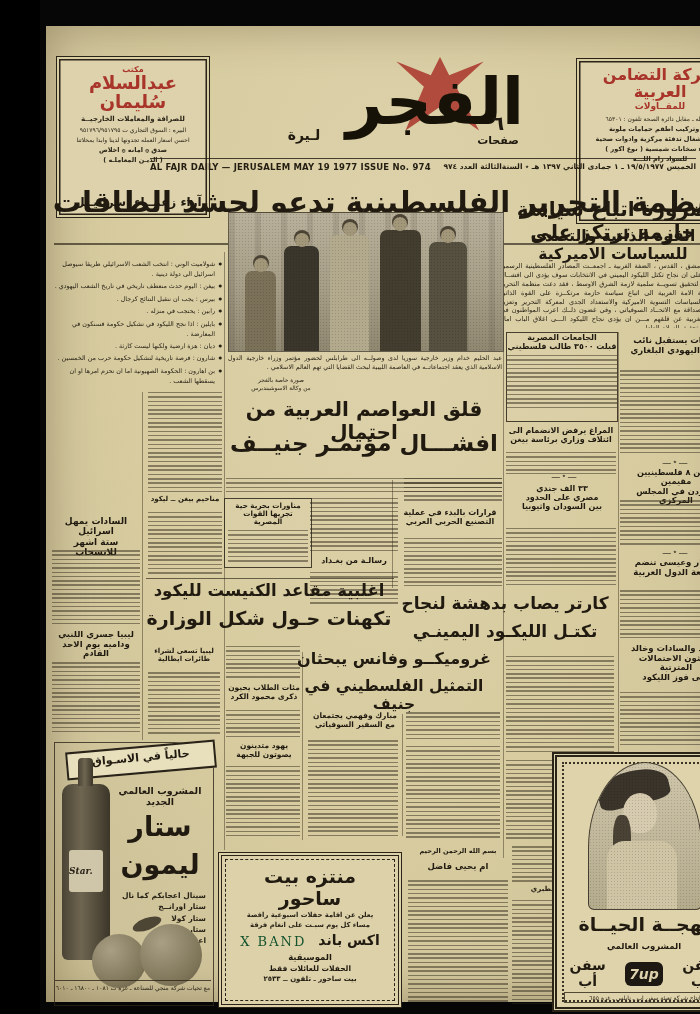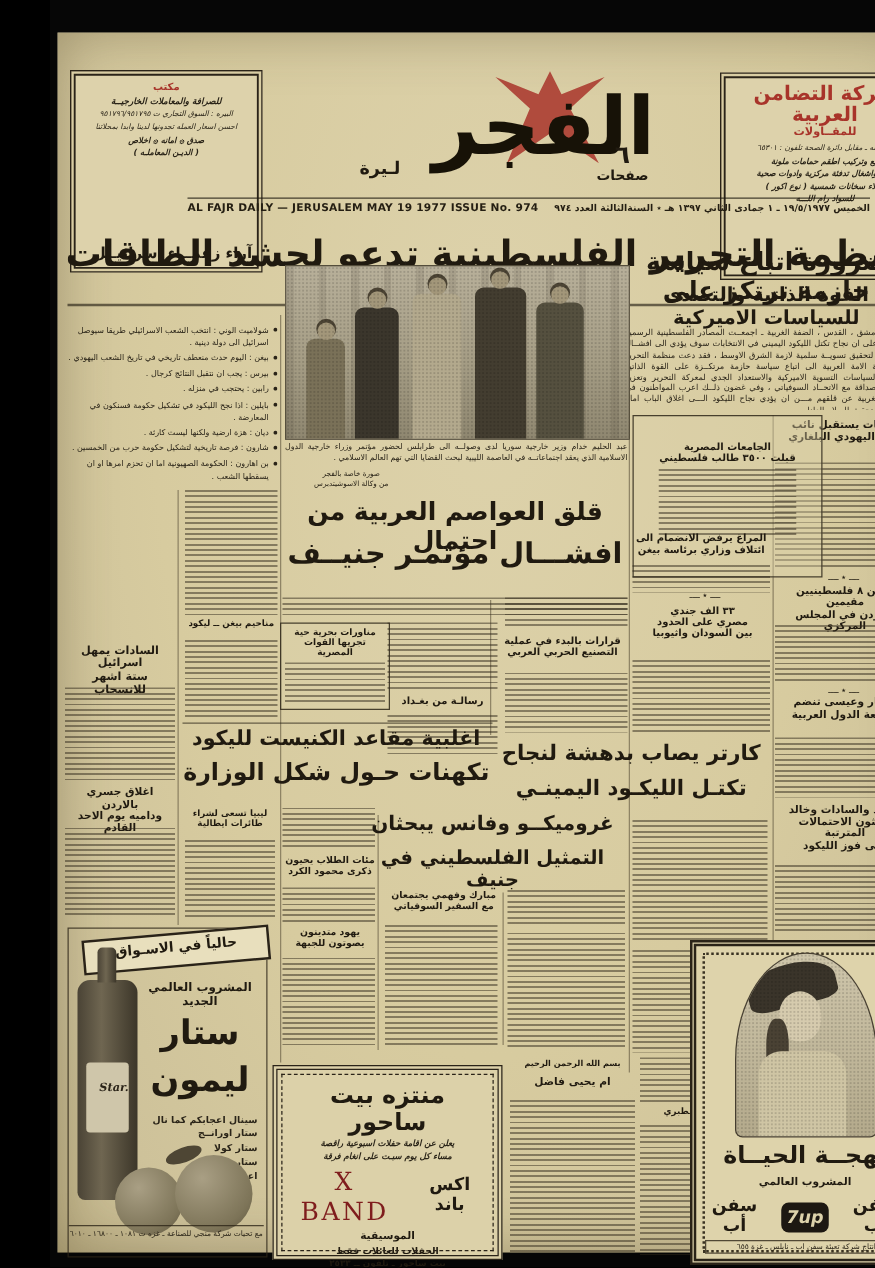--- a/index.html
+++ b/index.html
@@ -4,21 +4,21 @@
 <style>
   html,body{margin:0;padding:0;background:#000;}
   #page{position:relative;width:700px;height:1014px;background:#060606;overflow:hidden;
         font-family:"DejaVu Sans",sans-serif;direction:rtl;margin-left:40px;}
   #paper{position:absolute;left:6px;top:26px;width:691px;height:976px;
          background:radial-gradient(ellipse at 50% 28%,#ddd2ab 0%,#d7cb9f 55%,#cec29a 85%,#c1b489 100%);
          box-shadow:inset 0 0 45px rgba(80,65,35,.38);}
   .abs{position:absolute;}
   .hd{font-weight:bold;color:#201a10;text-align:center;line-height:1.14;}
   .heavy{font-weight:900;}
-  .sm{color:#2a2418;font-style:italic;}
+  .sm{color:#2a2418;}
   .red{color:#a8342a;}
   .ft{background-image:repeating-linear-gradient(to bottom,rgba(50,42,28,.5) 0px,rgba(50,42,28,.5) 1.5px,transparent 1.5px,transparent 4.3px);}
   .vr{background:rgba(70,60,40,.5);width:1px;}
   .hrule{background:rgba(40,34,22,.65);}
   .box{border:1px solid rgba(45,38,24,.85);background:rgba(221,210,171,.4);}
   .adbox{border:1px solid #2a2318;box-shadow:inset 0 0 0 2px #d9cda3,inset 0 0 0 3.5px #2a2318;background:#ddd2ab;text-align:center;}
   .divstar{font-size:7px;color:#2a2418;text-align:center;line-height:8px;}
   ul.bl{margin:0;padding:0;list-style:none;font-size:6.4px;line-height:1.55;color:#2a2418;text-align:right;}
   ul.bl li{margin-bottom:2.5px;padding-right:7px;position:relative;}
   ul.bl li::before{content:"●";position:absolute;right:0;top:1px;font-size:4px;}
@@ -41,20 +41,21 @@
          font-size:14px;line-height:24px;width:38px;text-align:center;}
 </style>
 </head>
 <body>
 
 <div id="page">
   <div id="paper"></div>
 
   <div class="abs adbox" style="left:16px;top:56px;width:140px;height:148px;padding:8px 6px 4px;">
     <div class="red" style="font-size:8px;font-weight:bold;">مكتب</div>
+    <div class="red heavy" style="font-size:18px;line-height:1.05;">عبدالسلام سُليمان</div>
     <div class="sm" style="font-size:7px;font-weight:bold;margin-top:3px;">للصرافة والمعاملات الخارجيــة</div>
     <div class="sm" style="font-size:6px;margin-top:3px;">البيره : السوق التجاري ت ٩٥١٧٩٦/٩٥١٧٩٥</div>
     <div class="sm" style="font-size:6px;margin-top:3px;">احسن اسعار العمله تجدونها لدينا وابدا بمحلاتنا</div>
     <div class="sm" style="font-size:6.5px;font-weight:bold;margin-top:3px;">صدق ۞ امانه ۞ اخلاص</div>
     <div class="sm" style="font-size:6.5px;font-weight:bold;margin-top:2px;">( الديـن المعاملـه )</div>
   </div>
 
   <div class="abs adbox" style="left:536px;top:58px;width:154px;height:152px;padding:8px 6px 4px;">
     <div class="red heavy" style="font-size:16px;line-height:1.05;">شركة التضامن العربية</div>
     <div class="red" style="font-size:9px;font-weight:bold;">للمقــاولات</div>
@@ -114,21 +115,21 @@
     <div>لجامعة الدول العربية</div>
   </div>
   <div class="abs ft" style="left:580px;top:590px;width:108px;height:48px;"></div>
   <div class="abs hd" style="left:584px;top:644px;width:104px;font-size:8.5px;">
     <div>الاسد والسادات وخالد</div>
     <div>يبحثون الاحتمالات المترتبة</div>
     <div>على فوز الليكود</div>
   </div>
   <div class="abs ft" style="left:580px;top:692px;width:108px;height:56px;"></div>
 
-  <div class="abs box" style="left:466px;top:332px;width:110px;height:88px;padding:20px;">
+  <div class="abs box" style="left:466px;top:332px;width:110px;height:88px;padding:0;">
     <div class="hd" style="font-size:8px;">الجامعات المصرية</div>
     <div class="hd" style="font-size:8px;">قبلت ٣٥٠٠ طالب فلسطيني</div>
     <div class="ft" style="height:56px;margin-top:4px;"></div>
   </div>
   <div class="abs hd" style="left:466px;top:426px;width:110px;font-size:8px;">
     <div>المراغ يرفض الانضمام الى</div>
     <div>ائتلاف وزاري برئاسة بيغن</div>
   </div>
   <div class="abs ft" style="left:466px;top:452px;width:110px;height:22px;"></div>
   <div class="abs divstar" style="left:494px;top:472px;width:60px;">ــــ ٭ ــــ</div>
@@ -157,21 +158,21 @@
   <div class="abs ft" style="left:108px;top:392px;width:74px;height:100px;"></div>
   <div class="abs hd" style="left:108px;top:496px;width:74px;font-size:7px;">مناحيم بيغن ــ ليكود</div>
   <div class="abs ft" style="left:108px;top:512px;width:74px;height:64px;"></div>
 
   <div class="abs hd" style="left:12px;top:516px;width:88px;font-size:9px;">
     <div>السادات يمهل اسرائيل</div>
     <div>ستة اشهر للانسحاب</div>
   </div>
   <div class="abs ft" style="left:12px;top:550px;width:88px;height:74px;"></div>
   <div class="abs hd" style="left:14px;top:630px;width:84px;font-size:8.5px;">
-    <div>اغلاق جسري بالاردن</div>
+    <div>ليبيا جسري اللنبي</div>
     <div>وداميه يوم الاحد القادم</div>
   </div>
   <div class="abs ft" style="left:12px;top:662px;width:88px;height:70px;"></div>
 
   <div id="photo" class="abs" style="left:188px;top:212px;width:274px;height:138px;">
     <div class="bgl"></div>
     <div class="fig" style="left:6%;width:11%;height:58%;background:#7a7158;"></div>
     <div class="fig" style="left:20%;width:13%;height:76%;background:#3b362c;"></div>
     <div class="fig" style="left:37%;width:14%;height:84%;background:#b3a98d;"></div>
     <div class="fig" style="left:55%;width:15%;height:88%;background:#433d30;"></div>
@@ -241,21 +242,21 @@
   <div class="abs hd" style="left:368px;top:848px;width:100px;font-size:6.5px;">بسم الله الرحمن الرحيم</div>
   <div class="abs hd" style="left:368px;top:862px;width:100px;font-size:8.5px;">ام يحيى فاضل</div>
   <div class="abs ft" style="left:368px;top:880px;width:100px;height:124px;"></div>
   <div class="abs ft" style="left:472px;top:846px;width:106px;height:36px;"></div>
   <div class="abs hd" style="left:472px;top:886px;width:106px;font-size:7px;">محمد مسلم الطبري</div>
   <div class="abs ft" style="left:472px;top:900px;width:106px;height:104px;"></div>
 
   <div class="abs" style="left:14px;top:742px;width:158px;height:262px;border:1px solid rgba(45,38,24,.8);"></div>
   <div class="abs" style="left:26px;top:746px;width:146px;height:24px;background:#e8dfbd;border:2px solid #2a2318;transform:rotate(-5deg);text-align:center;font-weight:900;font-size:11px;color:#201a10;line-height:20px;">حالياً في الاسـواق</div>
   <div id="bottle" class="abs" style="left:22px;top:784px;width:48px;height:176px;">
-    <div class="abs" style="left:7px;top:66px;width:34px;height:56px;background:#cfc6aa;border-radius:3px;text-align:right;">
+    <div class="abs" style="left:7px;top:66px;width:34px;height:42px;background:#cfc6aa;border-radius:3px;text-align:left;">
       <span style="font-family:'DejaVu Serif',serif;font-style:italic;font-size:9px;font-weight:bold;color:#2a2318;line-height:42px;" dir="ltr">Star.</span>
     </div>
   </div>
   <div class="abs hd" style="left:74px;top:786px;width:92px;font-size:9.5px;">المشروب العالمي الجديد</div>
   <div class="abs hd heavy" style="left:74px;top:812px;width:92px;font-size:27px;">ستار</div>
   <div class="abs hd heavy" style="left:74px;top:850px;width:92px;font-size:27px;">ليمون</div>
   <div class="abs" style="left:74px;top:890px;width:92px;font-size:7.5px;font-weight:bold;color:#2a2418;text-align:right;line-height:1.5;">
     <div>سينال اعجابكم كما نال</div>
     <div>ستار اورانــج</div>
     <div>ستار كولا</div>
@@ -266,21 +267,21 @@
   <div class="lem abs" style="left:100px;top:924px;width:62px;height:62px;"></div>
   <div class="abs" style="left:92px;top:918px;width:30px;height:12px;background:#4e4634;border-radius:50%;transform:rotate(-20deg);"></div>
   <div class="abs" style="left:15px;top:980px;width:156px;border-top:1px solid rgba(45,38,24,.8);padding-top:3px;font-size:6px;color:#2a2418;text-align:center;">مع تحيات شركة منجي للصناعة ـ غزه ت ١٠٨١ ـ ١٦٨٠٠ ـ ٦٠١٠</div>
 
   <div class="abs" style="left:178px;top:852px;width:184px;height:156px;border:4px double #2a2318;outline:1px dashed #2a2318;outline-offset:-8px;background:#dcd1a9;box-sizing:border-box;padding:10px 10px 4px;display:flex;flex-direction:column;align-items:center;gap:2px;text-align:center;">
     <div class="hd heavy" style="font-size:19px;letter-spacing:1px;">منتزه بيت ساحور</div>
     <div class="sm" style="font-size:6.8px;font-weight:bold;">يعلن عن اقامة حفلات اسبوعية راقصة</div>
     <div class="sm" style="font-size:6.8px;font-weight:bold;">مساء كل يوم سبـت على انغام فرقة</div>
     <div style="display:flex;align-items:center;gap:12px;margin:2px 0;">
       <span class="hd heavy" style="font-size:14px;">اكس باند</span>
-      <span dir="ltr" style="font-family:'DejaVu Serif',serif;font-size:20px;letter-spacing:2px;color:#7f1d1d;">X BAND</span>
+      <span dir="ltr" style="font-family:'DejaVu Serif',serif;font-size:13px;letter-spacing:2px;color:#14532d;">X BAND</span>
     </div>
     <div class="hd" style="font-size:8.5px;">الموسيقية</div>
     <div class="hd" style="font-size:7.5px;">الحفلات للعائلات فقط</div>
     <div class="hd" style="font-size:7px;">بيت ساحور ـ تلفون ــ ٢٥٣٣</div>
   </div>
 
   <div class="abs" style="left:512px;top:752px;width:184px;height:260px;border:5px double #2a2318;outline:2px dotted #3a3222;outline-offset:-12px;background:#ded3ab;box-sizing:border-box;"></div>
   <div id="arch" class="abs" style="left:548px;top:762px;width:112px;height:146px;">
     <div class="abs" style="left:8px;top:8px;width:72px;height:34px;background:#3a342a;border-radius:50% 50% 20% 20%;transform:rotate(-14deg);"></div>
     <div class="abs" style="left:34px;top:30px;width:34px;height:40px;background:#d6cbae;border-radius:50% 50% 45% 45%;"></div>

